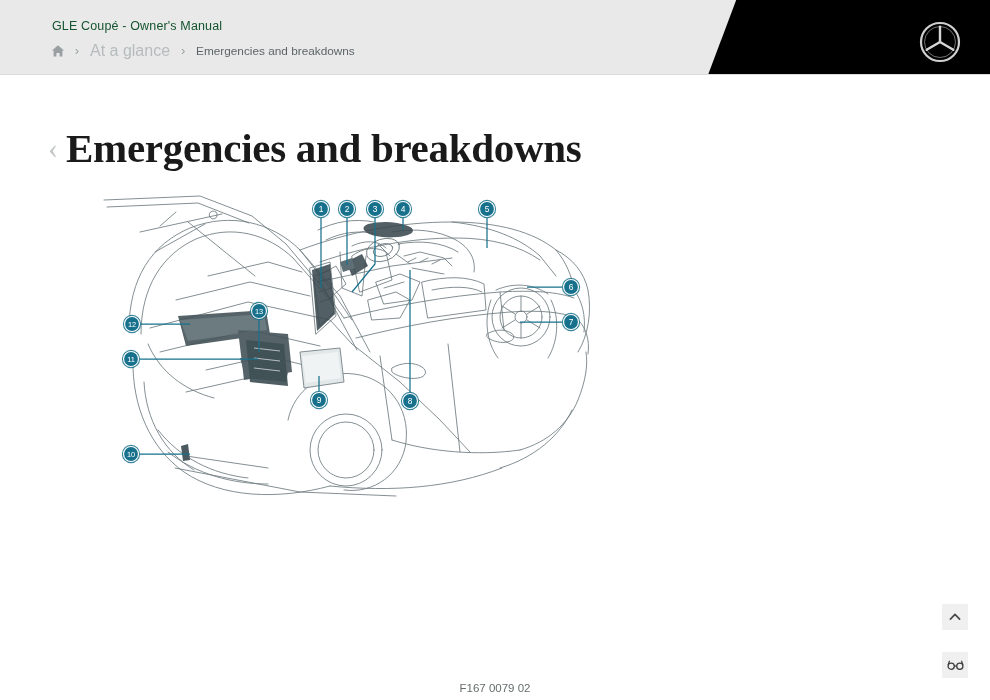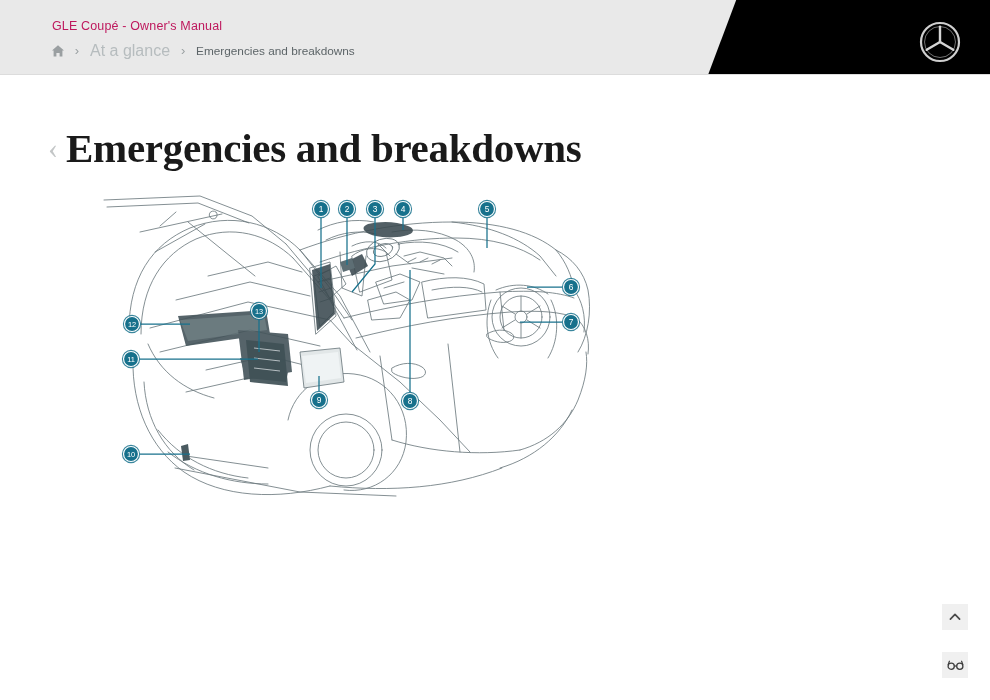--- a/index.html
+++ b/index.html
@@ -27,21 +27,21 @@
     background: #000000;
     clip-path: polygon(15.4% 0%, 100% 0%, 100% 100%, 6.0% 100%);
   }
   .logo-wrap {
     position: absolute; right: 28px; top: 20px;
     width: 44px; height: 44px;
   }
 
   .manual-title {
     position: absolute; left: 52px; top: 19px;
-    font-size: 12.5px; color: #be185d; letter-spacing: .15px;
+    font-size: 12.5px; color: #14532d; letter-spacing: .15px;
     white-space: nowrap;
   }
 
   .breadcrumb {
     position: absolute; left: 50px; top: 42px;
     display: flex; align-items: center; gap: 0px;
     height: 18px;
   }
   .bc-home { width: 16px; height: 16px; display: block; }
   .bc-sep {
@@ -365,20 +365,21 @@
           </g>
           <g>
             <circle cx="259" cy="311" r="8.6" fill="#ffffff" stroke="#17718c" stroke-width="1.1" opacity="0.85"></circle>
             <circle cx="259" cy="311" r="6.9" fill="#17718c"></circle>
             <text x="259" y="314.1" text-anchor="middle" font-family="&quot;Liberation Sans&quot;, sans-serif" font-size="7.4" fill="#ffffff">13</text>
           </g>
         </g>
     </svg>
   </div>
 
+  <div class="fig-caption">F167 0079 02</div>
 
   <div class="fab fab-top">
     <span>
       <svg width="16" height="16" viewBox="0 0 16 16" aria-hidden="true">
         <path d="M3.4 10.2 L8 5.4 L12.6 10.2" fill="none" stroke="#4a4a4a" stroke-width="1.7" stroke-linecap="round" stroke-linejoin="round"></path>
       </svg>
     </span>
   </div>
 
   <div class="fab fab-tool">

